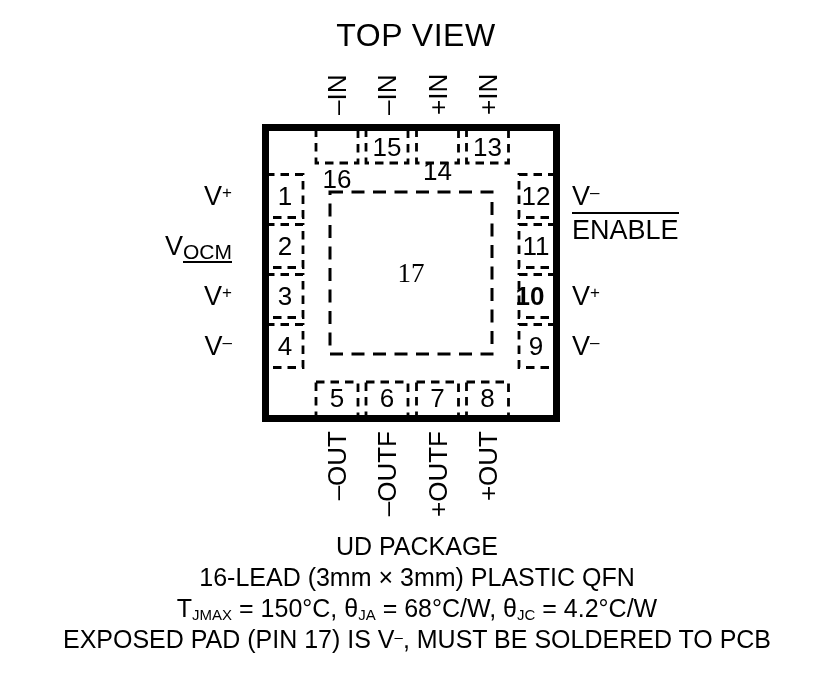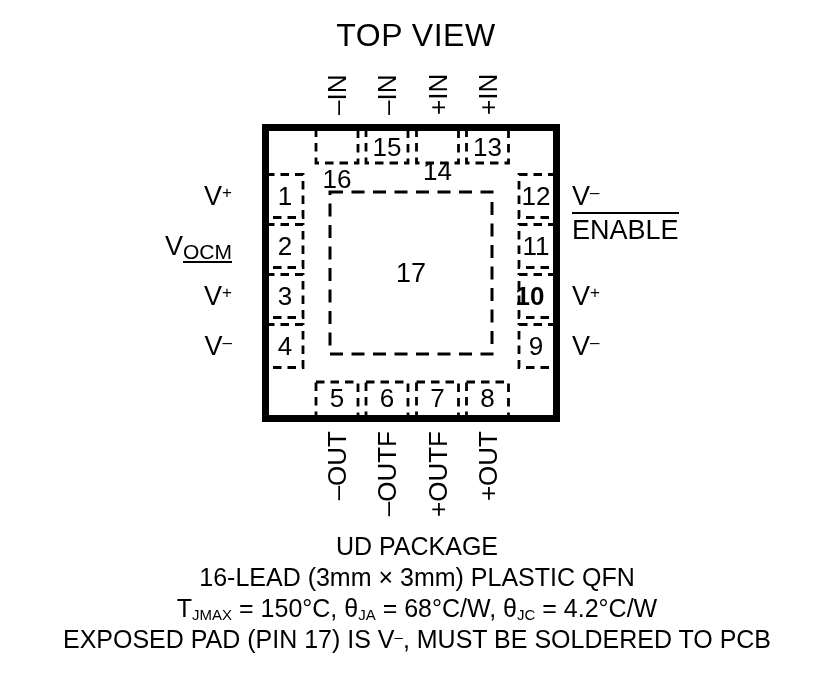--- a/index.html
+++ b/index.html
@@ -69,20 +69,21 @@
   }
   .rot-label.top-side    { width: 70px; text-align: left; }
   .rot-label.bottom-side { width: 90px; text-align: right; }
 
   .pad-num {
     position: absolute;
     left: 381px; top: 257px; width: 60px;
     text-align: center;
     font-size: 27px;
     line-height: 32px;
+    font-family: Liberation Serif, serif;
   }
 
   .footer {
     position: absolute;
     left: 2px; top: 531px; width: 830px;
     text-align: center;
     font-size: 25px;
     line-height: 31px;
   }
   .footer sub { font-size: 15px; vertical-align: -3px; line-height: 0; margin-top: 16px; }

